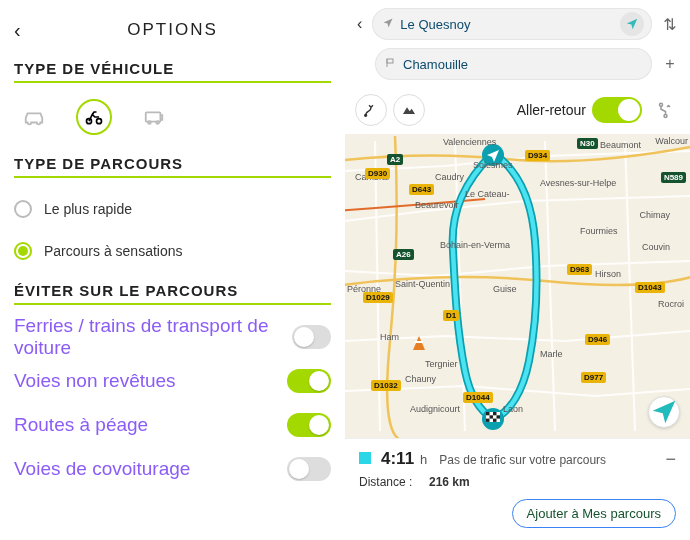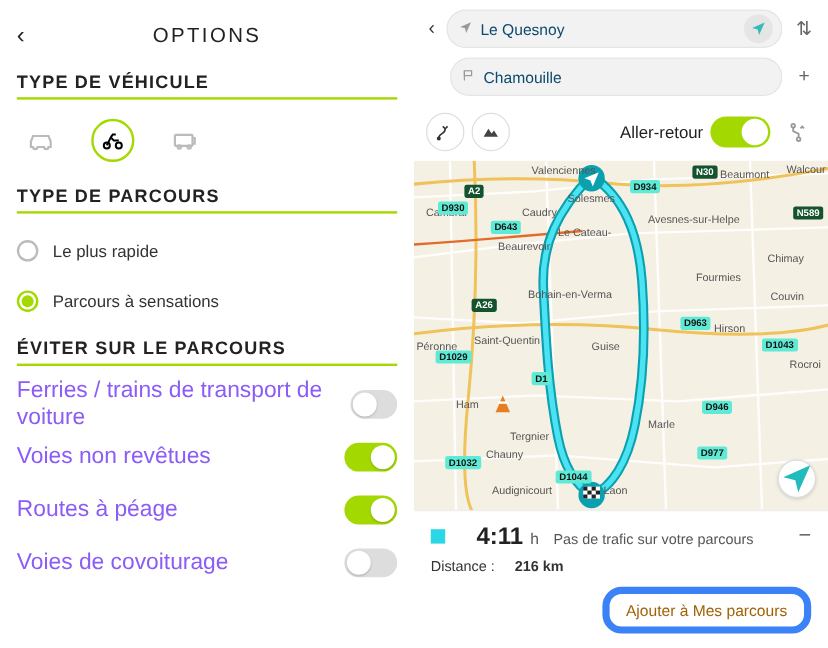--- a/index.html
+++ b/index.html
@@ -261,22 +261,21 @@
   }
   .sq {
     width: 12px;
     height: 12px;
     background: #2bd6e6;
     display: inline-block;
     margin-right: 4px;
   }
   .eta-time {
     font-weight: 700;
-    font-size: 20px;
-    margin-left: 16px;
+    font-size: 17px;
   }
   .eta-unit {
     font-size: 13px;
     color: #555;
   }
   .traffic-msg {
     font-size: 12px;
     color: #555;
     margin-left: 6px;
   }
@@ -296,24 +295,24 @@
   .detail-rows .r {
     display: flex;
     gap: 6px;
   }
   .detail-rows .k { width: 64px; }
   .detail-rows .v { font-weight: 700; }
   .add-btn {
     margin-top: 10px;
     float: right;
     padding: 6px 14px;
-    border: 6px solid #3b82f6;
+    border: 1px solid #3b82f6;
     border-radius: 16px;
     font-size: 13px;
-    color: #a16207;
+    color: #14532d;
     background: #fff;
     cursor: pointer;
   }
   .loc-fab {
     position: absolute;
     right: 10px;
     bottom: 10px;
     width: 32px; height:32px;
     border-radius: 50%;
     background:#fff;
@@ -329,21 +328,21 @@
     white-space:nowrap;
   }
   .road-badge {
     position:absolute;
     font-size:8px;
     padding:1px 3px;
     border-radius:2px;
     font-weight:600;
   }
   .rb-red { background:#14532d; color:#fff; }
-  .rb-yel { background:#5eead4; color:#111;text-align:right; }
+  .rb-yel { background:#eab308; color:#111;text-align:right; }
 </style>
 </head>
 <body>
 
 <div class="left">
   <div class="options-header">
     <span class="back-arrow">‹</span>
     <span class="options-title">OPTIONS</span>
   </div>
 

